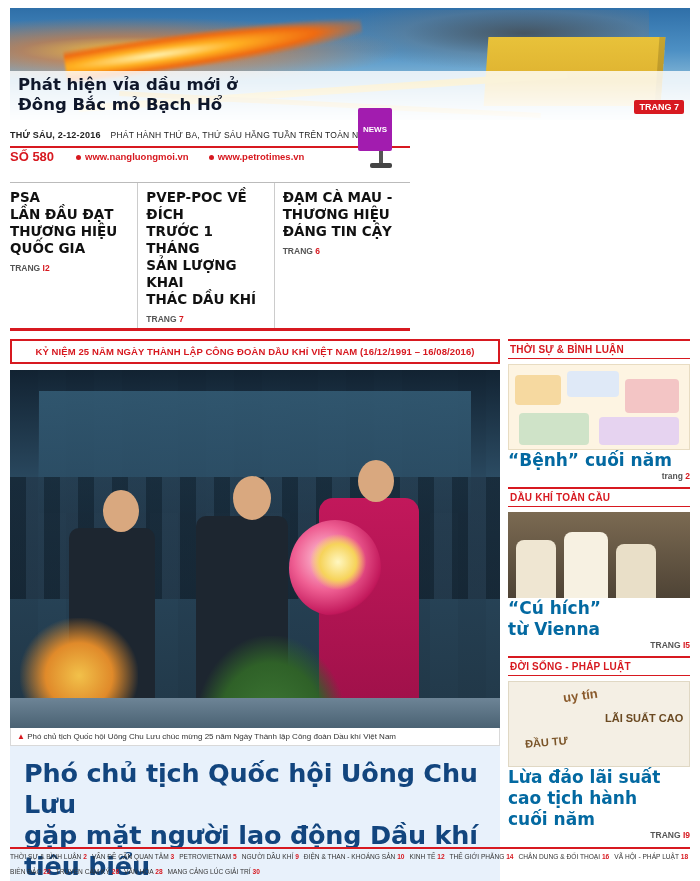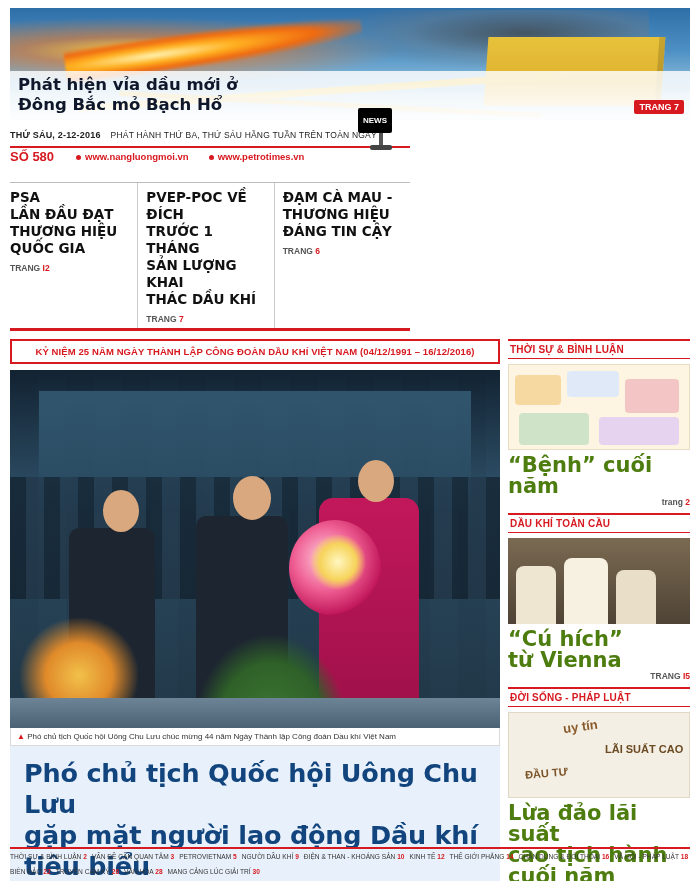--- a/index.html
+++ b/index.html
@@ -99,22 +99,22 @@
   }
   .sites .dot { width:5px;height:5px;border-radius:50%;background:#d71920;display:inline-block;margin-right:4px;}
   .issue {
     font-size:13px; font-weight:bold; color:#d71920; margin-top:1px;
   }
   .news-badge {
     position:absolute; left:358px; top:108px;
     width:46px;height:34px;
   }
   .news-badge .plate {
-    background:#000000; color:#fff; font-size:8px; font-weight:bold;
-    padding:8px 5px; border-radius:2px; display:inline-block;
+    background:#a21caf; color:#fff; font-size:8px; font-weight:bold;
+    padding:17px 5px; border-radius:2px; display:inline-block;
   }
   .news-badge .stem { width:4px;height:12px;background:#555;margin:0 auto;}
   .news-badge .base { width:22px;height:5px;background:#444;margin:0 auto;border-radius:2px;}
 
   
   .strip {
     display:flex; width:400px; border-top:1px solid #bbb; border-bottom:3px solid #d71920;
     margin-top:16px;
   }
   .strip .col {
@@ -218,21 +218,21 @@
     letter-spacing:.2px;
   }
   .rail-img { height:86px; margin-top:5px; position:relative; overflow:hidden; }
   .cartoon {
     background:#fdf4e2;
     border:1px solid #e8dcc2;
   }
   .cartoon .blob { position:absolute; border-radius:4px; }
   .rail-title {
     font-family:"DejaVu Sans", sans-serif; font-weight:bold;
-    font-size:21px; line-height:21px; margin-top:5px; color:#4d7c0f;
+    font-size:17px; line-height:21px; color:#0369a1;
   }
   .rail-pg { font-size:8.5px; font-weight:bold; color:#555; text-align:right; }
   .rail-pg b { color:#d71920; }
 
   .vienna-img { background:linear-gradient(to bottom,#7b6a52,#4e4335); }
   .vienna-person { position:absolute; bottom:0; background:#efe6d2; border-radius:8px 8px 0 0; }
   .loan-img { background:#f4efe4; border:1px solid #e0d8c4; position:relative; }
   .loan-img .scribble { position:absolute; color:#8a5a2b; font-weight:bold; }
 
   
@@ -308,42 +308,42 @@
 THƯƠNG HIỆU
 ĐÁNG TIN CẬY</div>
       <div class="pg"><span>TRANG</span> <b>6</b></div>
     </div>
   </div>
 
   <div class="body-grid">
 
     <div class="left-col">
 
-      <div class="anniv">KỶ NIỆM 25 NĂM NGÀY THÀNH LẬP CÔNG ĐOÀN DẦU KHÍ VIỆT NAM (04/12/1991 – 16/12/2016)</div>
+      <div class="anniv">KỶ NIỆM 25 NĂM NGÀY THÀNH LẬP CÔNG ĐOÀN DẦU KHÍ VIỆT NAM (16/12/1991 – 16/08/2016)</div>
 
       <div class="main-photo">
         <div class="hall-bg"></div>
         <div class="hall-screen"></div>
         <div class="crowd"></div>
         <div class="person p-suit p1"></div>
         <div class="person p-head p1h"></div>
         <div class="person p-suit p2"></div>
         <div class="person p-head p2h"></div>
         <div class="person p-ao"></div>
         <div class="person p-head p-aoh"></div>
         <div class="bouquet"></div>
         <div class="bouquet2"></div>
         <div class="flowers-left"></div>
         <div class="plant"></div>
         <div class="table-front"></div>
       </div>
 
       <div class="photo-caption">
         <span class="tri">▲</span>
-        <span>Phó chủ tịch Quốc hội Uông Chu Lưu chúc mừng 44 năm Ngày Thành lập Công đoàn Dầu khí Việt Nam</span>
+        <span>Phó chủ tịch Quốc hội Uông Chu Lưu chúc mừng 25 năm Ngày Thành lập Công đoàn Dầu khí Việt Nam</span>
       </div>
 
       <div class="blue-block">
         <h1>
           <span>Phó chủ tịch Quốc hội Uông Chu Lưu</span><br>
           <span>gặp mặt người lao động Dầu khí tiêu biểu</span>
         </h1>
         <div class="blue-rule"></div>
 
       </div>

